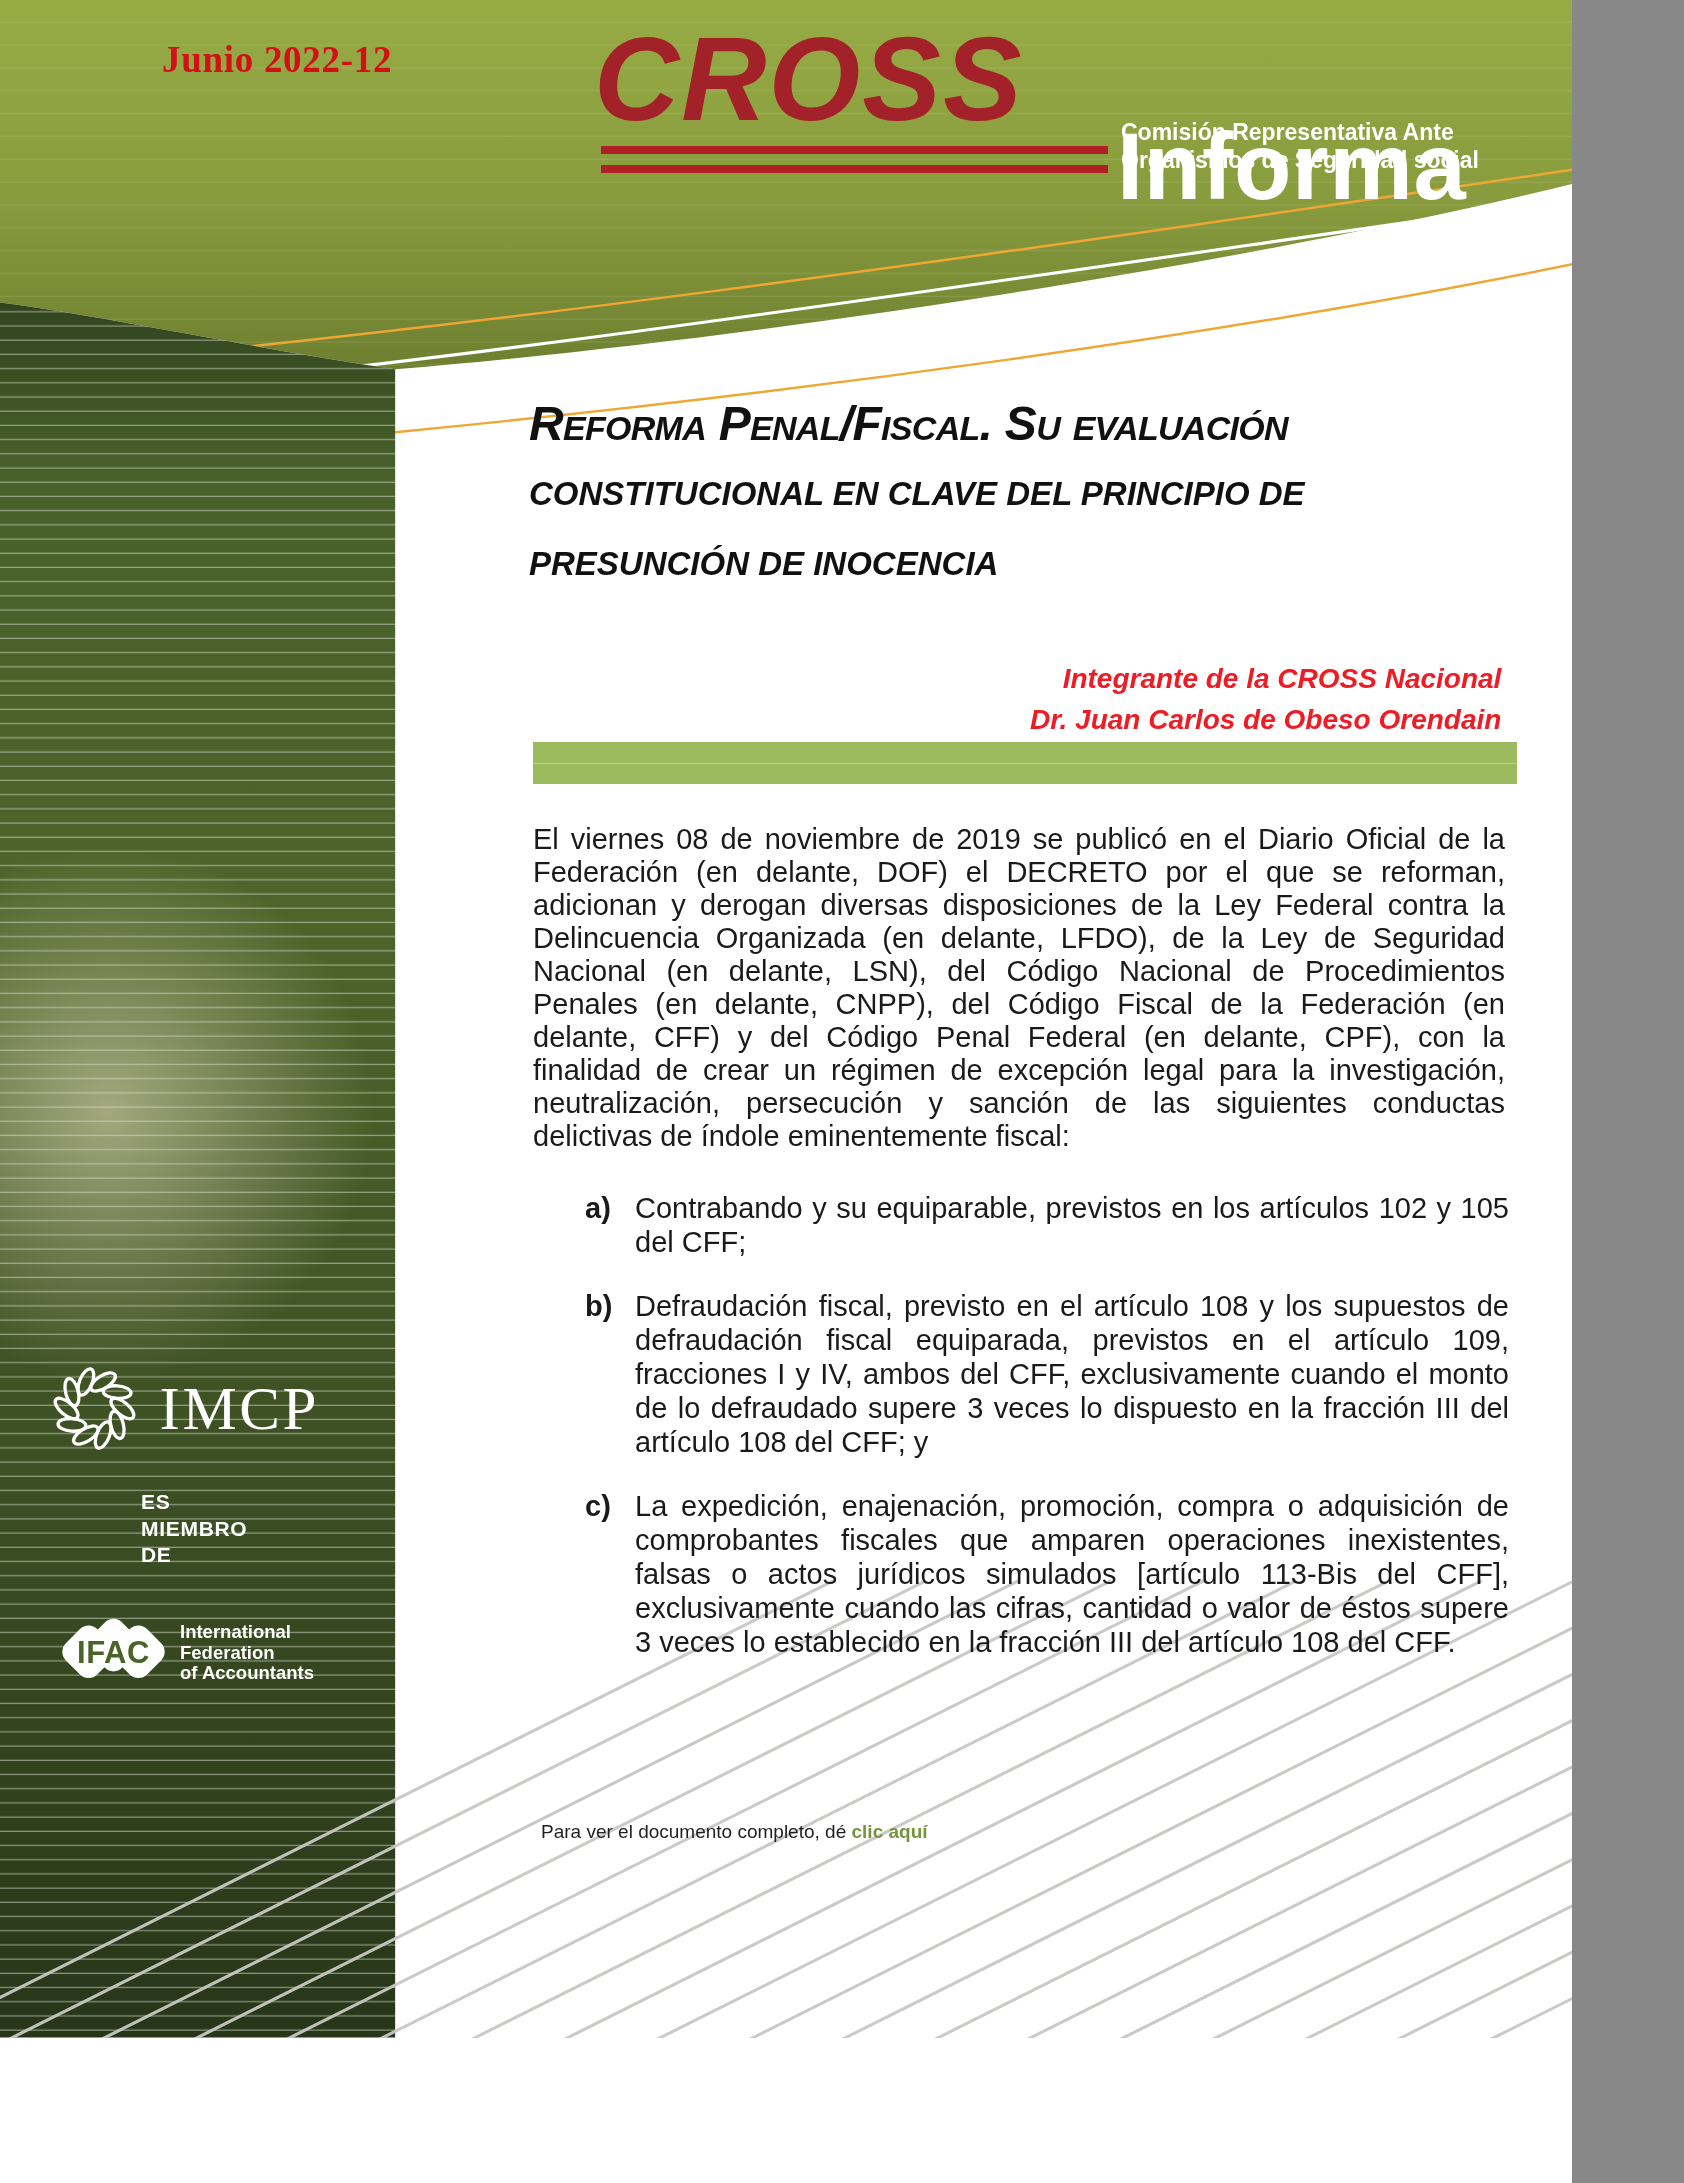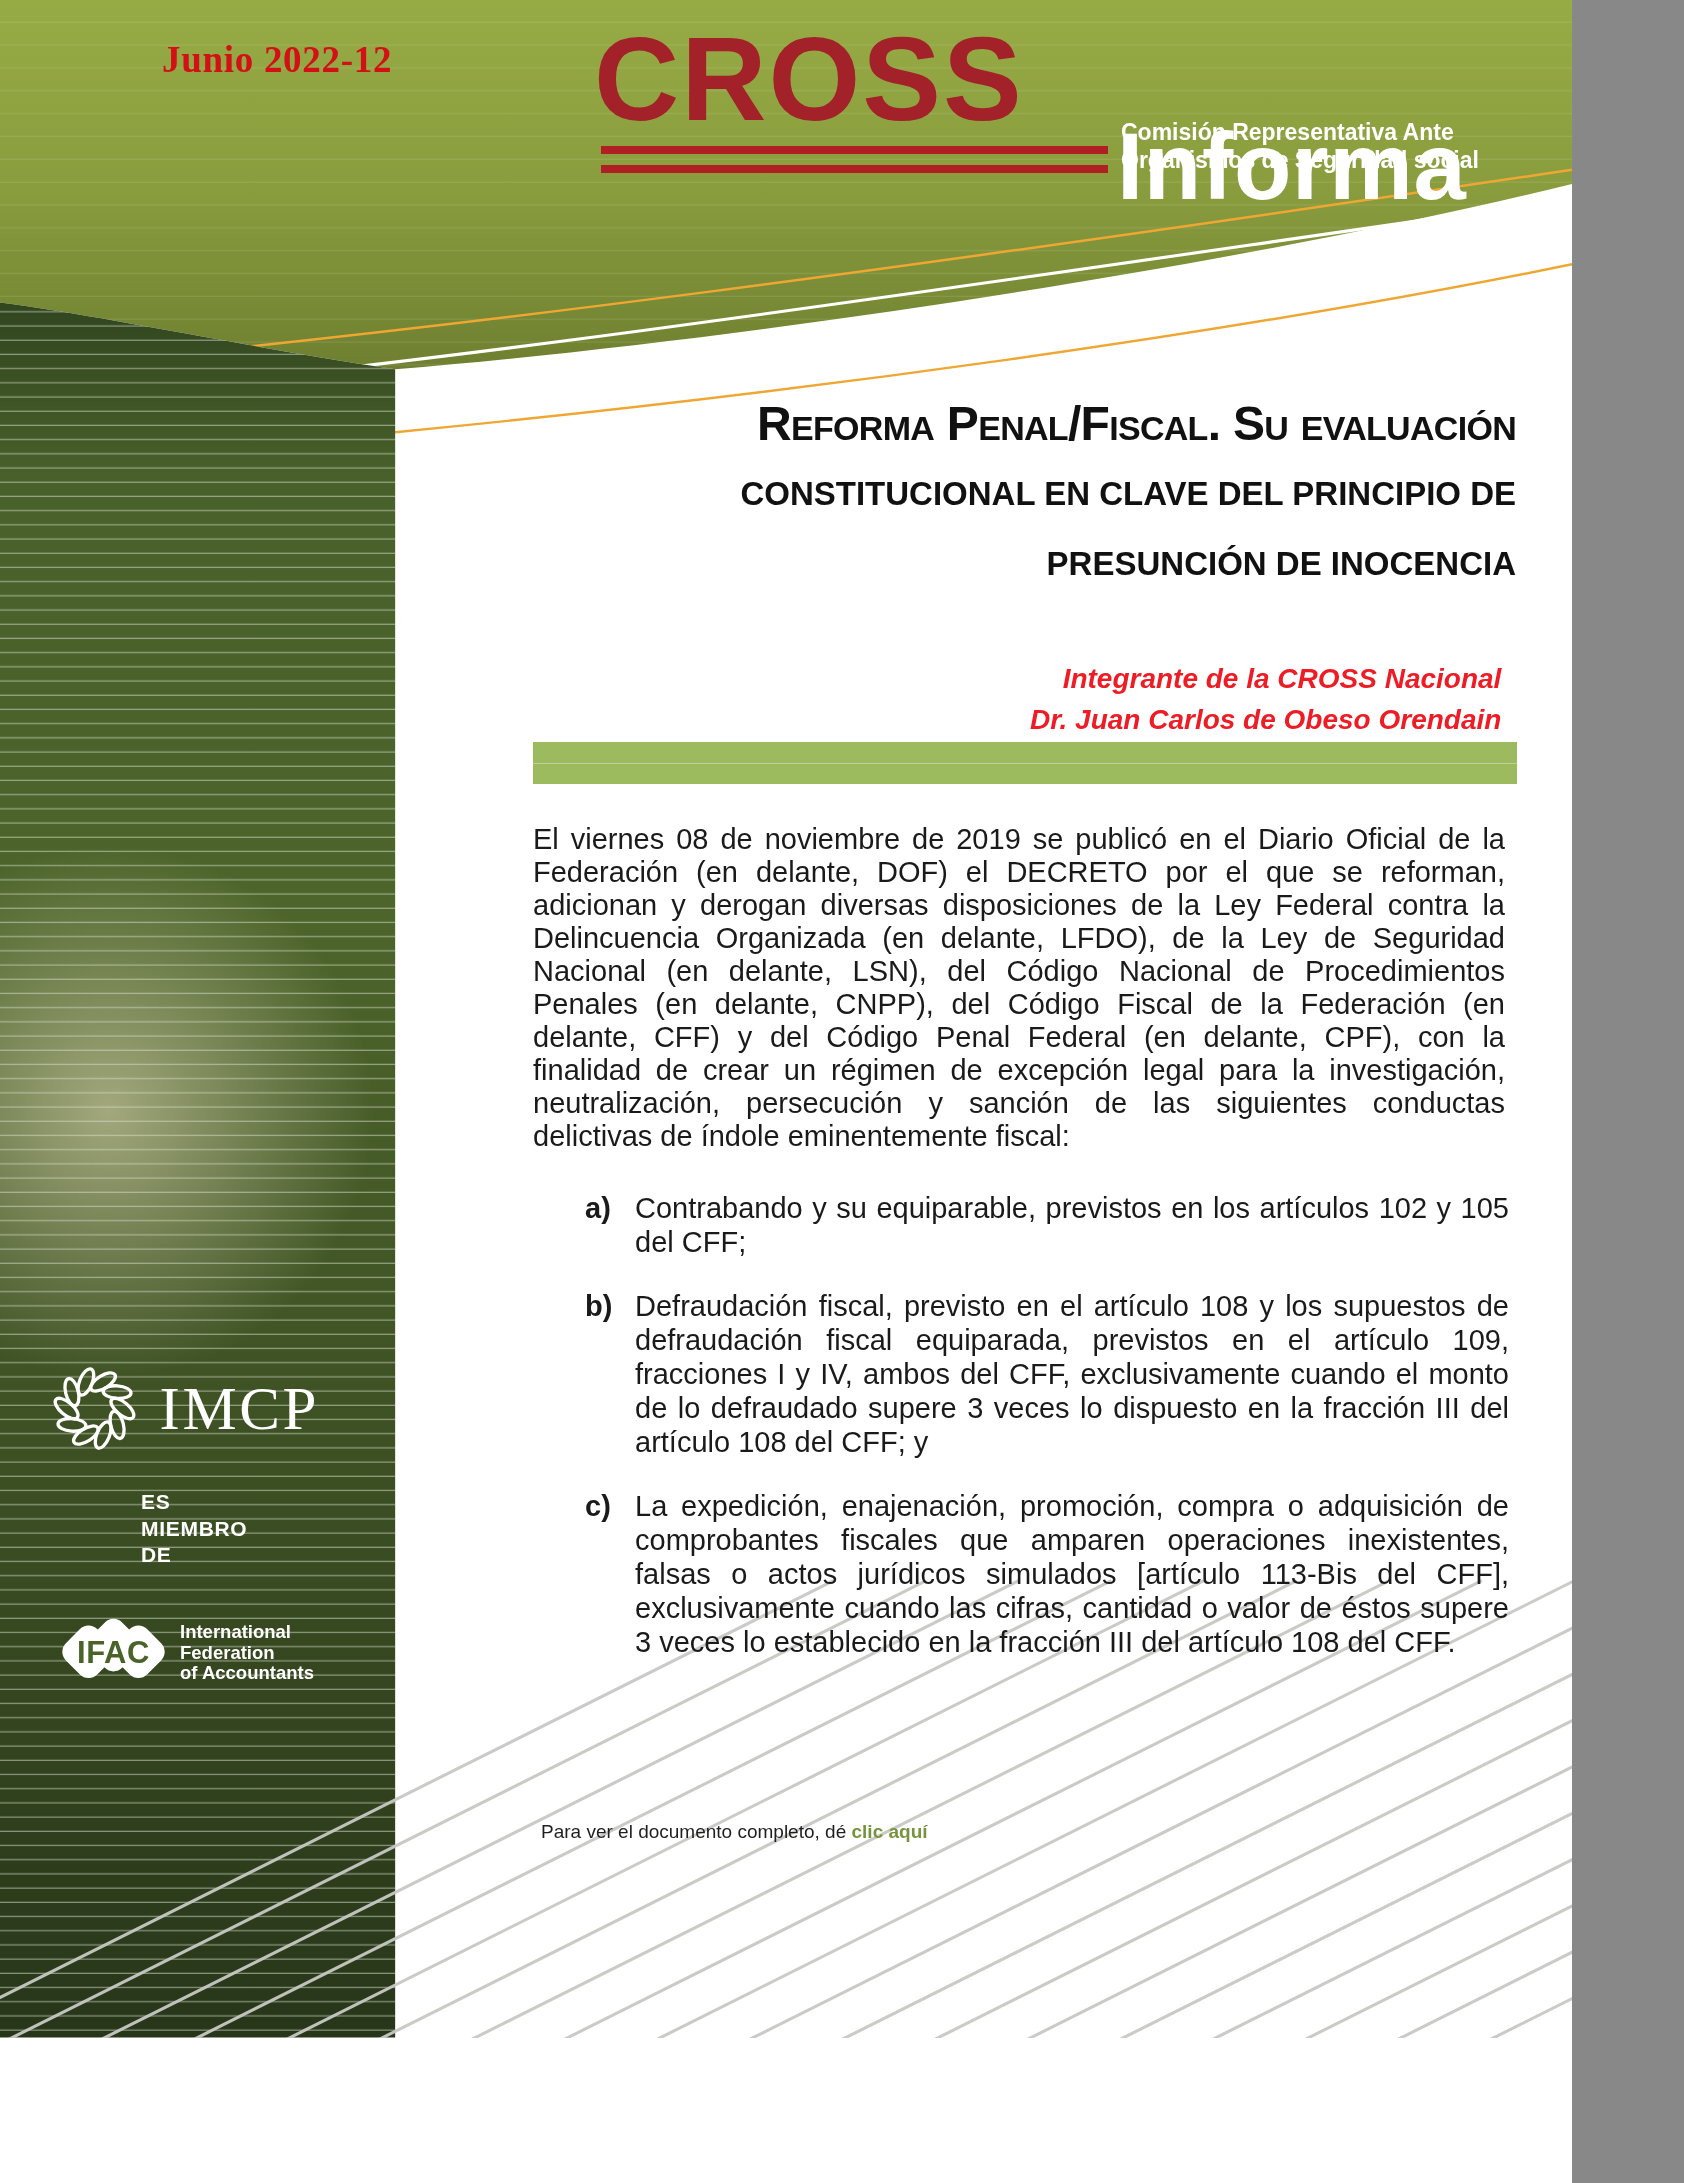--- a/index.html
+++ b/index.html
@@ -13,20 +13,21 @@
   
   .issue{
     position:absolute; left:162px; top:38px; z-index:2;
     font-family:"Liberation Serif", serif;
     font-weight:bold; font-size:37px; color:#d31016; letter-spacing:0.7px;
   }
   .cross-word{
     position:absolute; left:594px; top:20px; z-index:2;
     font-weight:800; font-size:118px; line-height:1; color:#a32128;
     letter-spacing:2px;
+    font-style:italic;
   }
   .logo-rule{position:absolute; left:601px; width:507px; height:8px; background:#b01f24; z-index:2;}
   .logo-rule.r1{top:146px;}
   .logo-rule.r2{top:165px;}
   .brand-subtitle{
     position:absolute; left:1121px; top:74px; z-index:2;
     color:#ffffff; font-weight:bold; font-size:23px; line-height:28px; letter-spacing:0;margin-top:44px;
   }
   .informa{
     position:absolute; left:1117px; top:120px; z-index:2;
@@ -44,21 +45,21 @@
     color:#ffffff; font-weight:bold; font-size:21px; line-height:26.5px; letter-spacing:0.7px;
   }
   .ifac-blob{position:absolute; left:58px; top:1613px; z-index:2;}
   .ifac-name{
     position:absolute; left:180px; top:1622px; z-index:2;
     color:#ffffff; font-weight:bold; font-size:18.5px; line-height:20.5px;
   }
 
   
   .content{position:absolute; left:529px; top:0; width:987px; z-index:2; color:#1a1a1a;}
-  .title{position:absolute; top:389px; left:0; width:100%; text-align:right; color:#111;}
+  .title{position:absolute; top:389px; left:0; width:100%; text-align:left; color:#111;font-style:italic;}
   .title .t1{font-size:48px; font-weight:bold; font-variant:small-caps; line-height:70px; letter-spacing:-0.7px;}
   .title .t2,.title .t3{font-size:33px; font-weight:bold; line-height:70px; letter-spacing:0;}
   .author{
     position:absolute; top:658px; right:14.6px; text-align:right;
     color:#ee1c25; font-weight:bold; font-style:italic; font-size:28px; line-height:41px;
   }
   .greenbar{position:absolute; top:742px; left:4px; width:984px; height:42px; background:#9cba5e;}
   .greenbar:after{content:""; position:absolute; left:0; top:20.5px; width:100%; height:1.3px; background:rgba(255,255,255,.35);}
   .bodytext{position:absolute; top:819px; left:0; width:980px;}
   .intro{

